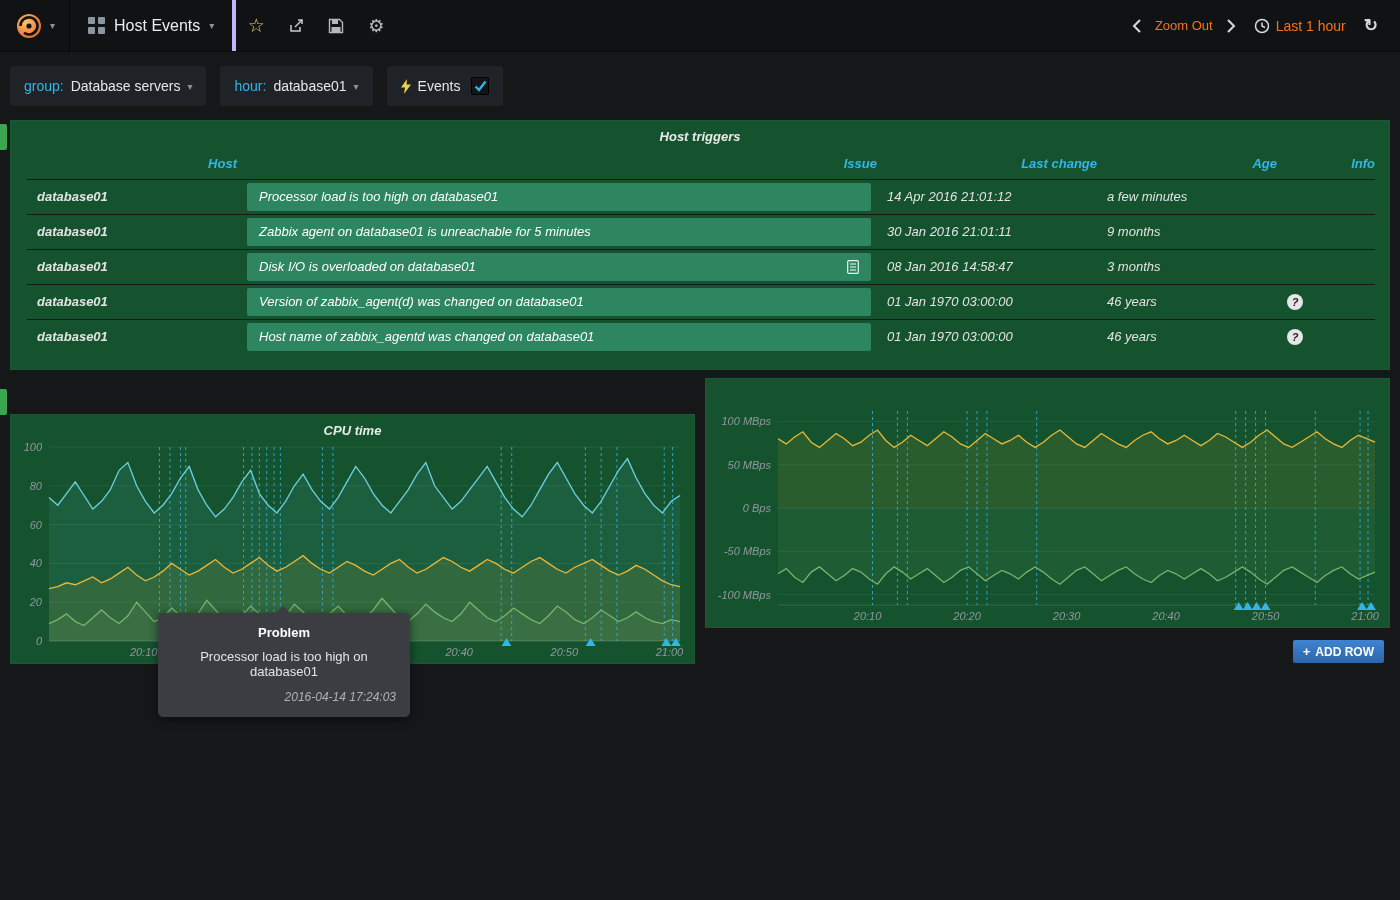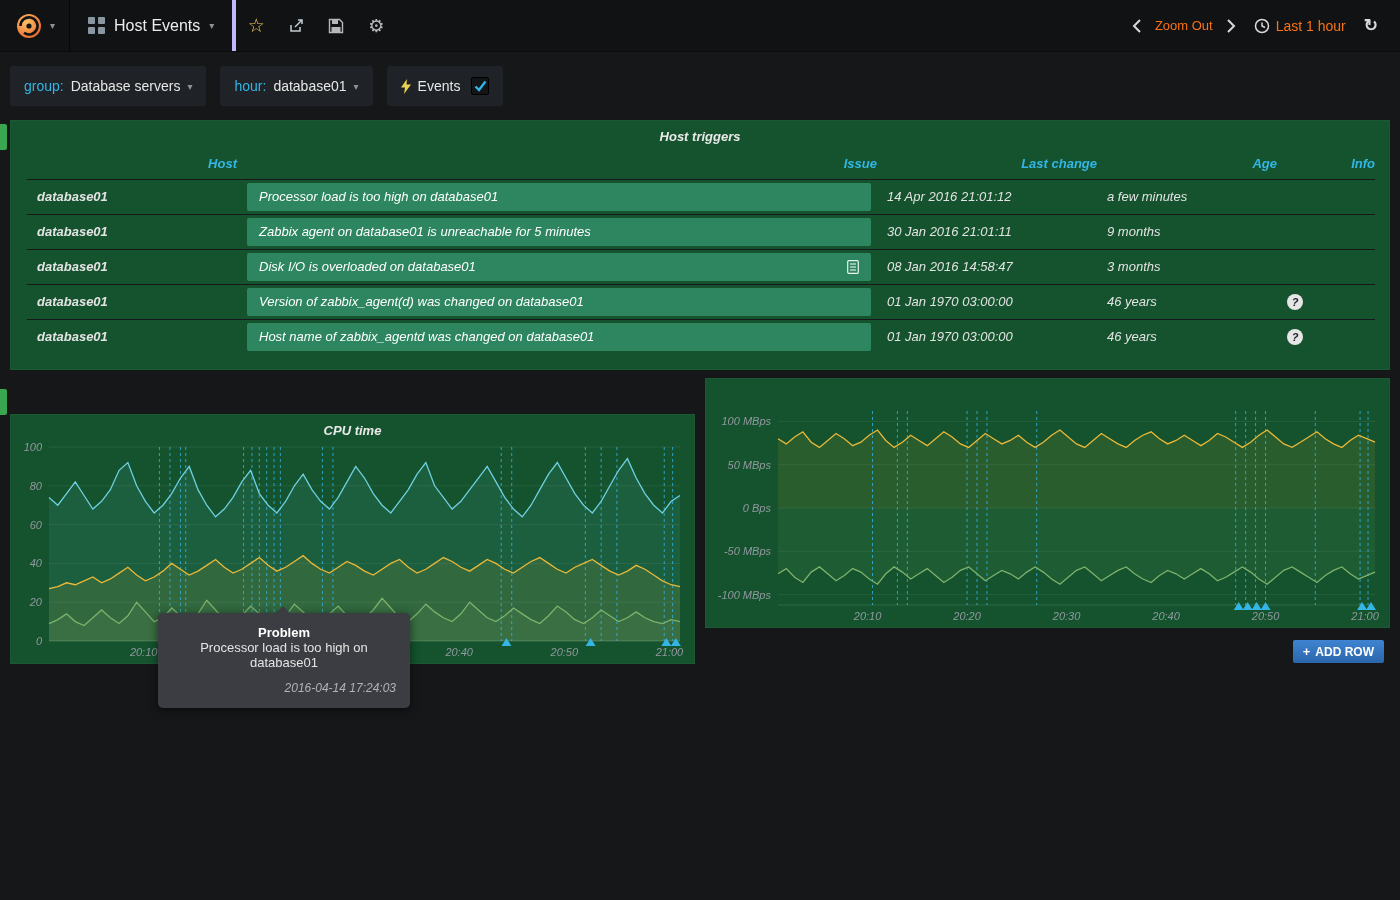--- a/index.html
+++ b/index.html
@@ -67,21 +67,21 @@
   .cpu-panel { left:10px; top:378px; width:685px; height:250px;margin-top:36px; }
   .net-panel { left:705px; top:378px; width:685px; height:250px; }
   .chart { position:absolute; left:6px; right:6px; top:26px; bottom:4px; cursor:crosshair; }
   
   .anno-tooltip { position:absolute; left:158px; top:613px; width:252px;
                   background:#3b3d43; border-radius:5px; padding:12px 14px 13px;
                   text-align:center; box-shadow:0 2px 10px rgba(0,0,0,0.55); z-index:20; }
   .anno-tooltip:before { content:""; position:absolute; top:-7px; left:118px;
                   border-left:7px solid transparent; border-right:7px solid transparent;
                   border-bottom:7px solid #3b3d43; }
-  .anno-title { font-weight:700; font-size:13px; color:#fff; }
+  .anno-title { font-weight:700; font-size:13px; color:#fff; margin-bottom:9px; }
   .anno-text { font-size:13px; color:#e3e3e3; margin-bottom:11px; }
   .anno-time { font-size:12px; font-style:italic; color:#aeb1b5;text-align:right; }
   
   .add-row { position:absolute; right:16px; top:640px; height:23px;
              background:linear-gradient(180deg,#3f84d2,#2b66ab); border-radius:2px;
              display:flex; align-items:center; gap:5px; padding:0 10px;
              color:#fff; font-size:12px; font-weight:700; cursor:pointer; }
   .add-row .plus { font-size:13px; font-weight:700; }
   svg { display:block; }
 </style>

